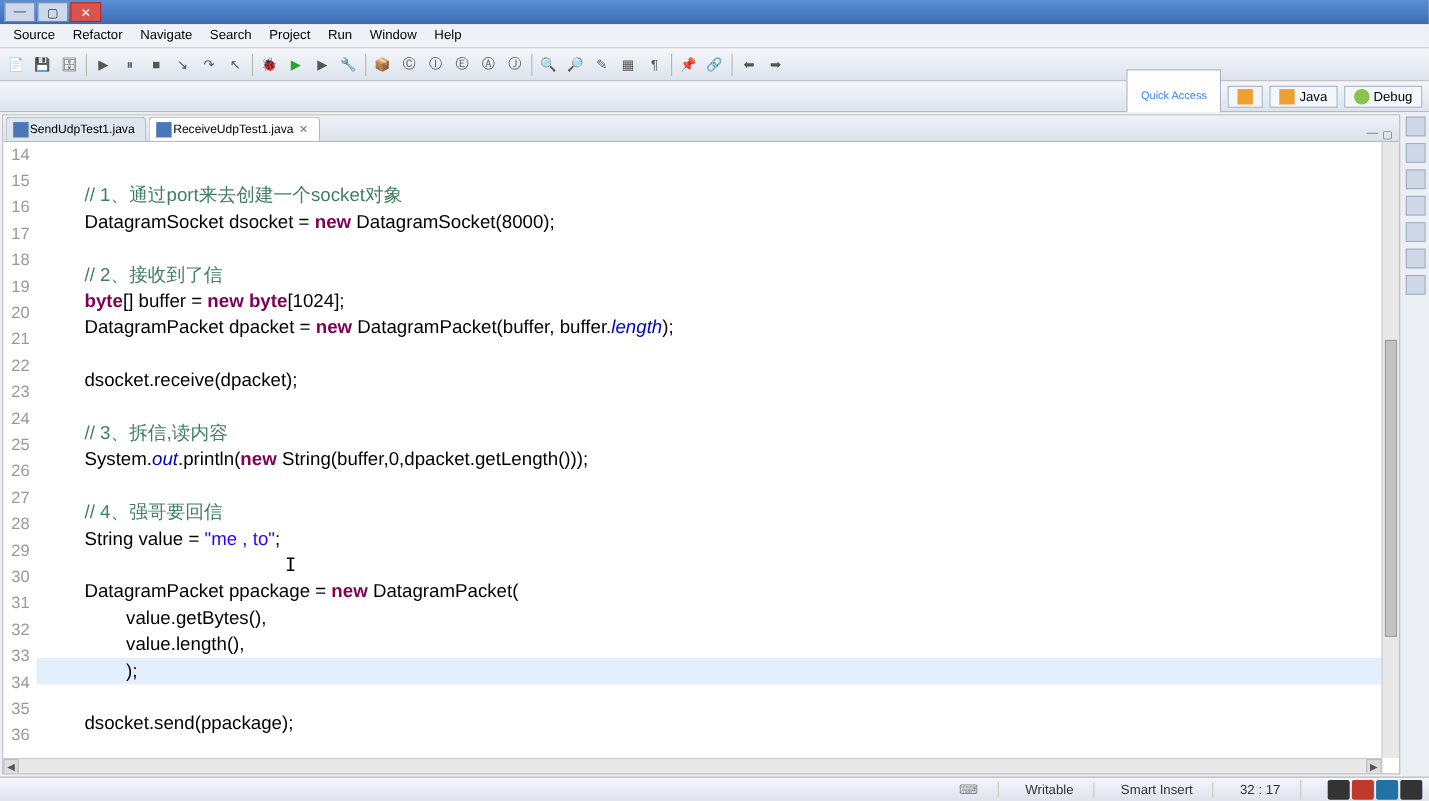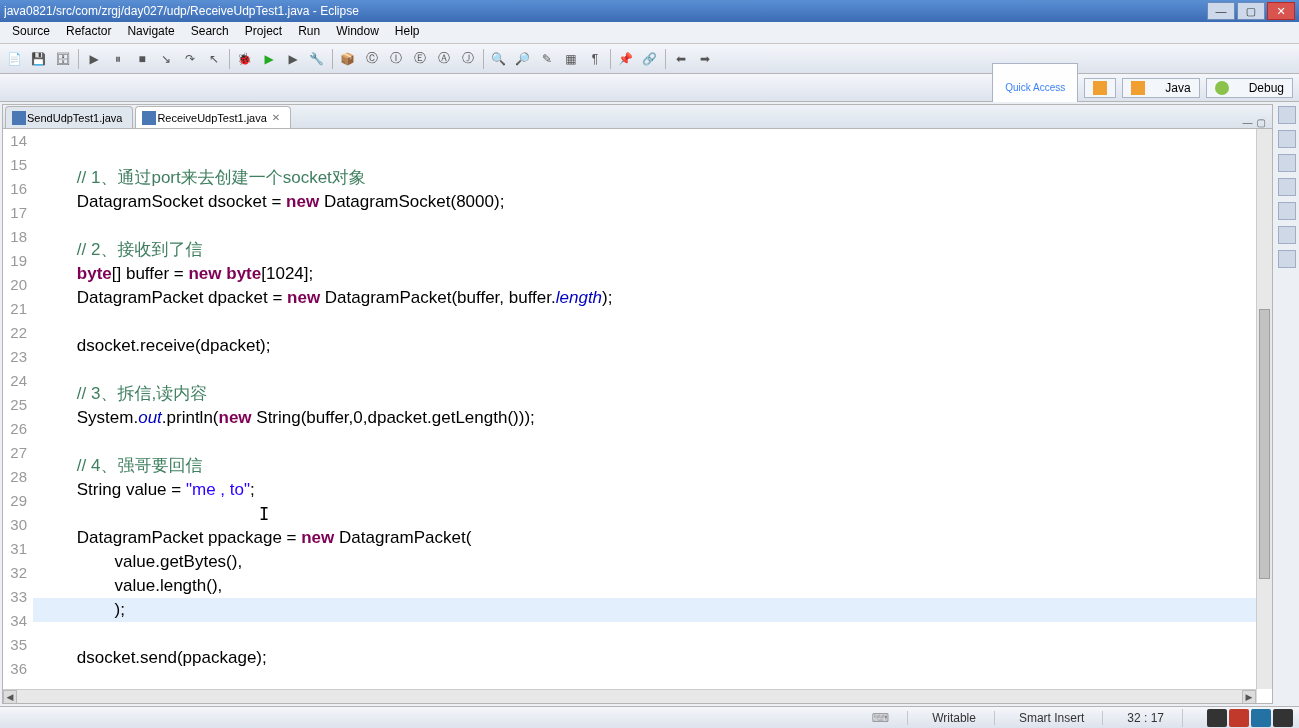--- a/index.html
+++ b/index.html
@@ -17,21 +17,21 @@
 .menu-item { padding: 2px 8px; cursor: pointer; }
 
 
 .toolbar { height: 30px; background: linear-gradient(#f4f6fa,#dde3ed); display: flex; align-items: center; padding: 0 4px; gap: 2px; border-bottom: 1px solid #b5b5b5; }
 .tool-btn { width: 22px; height: 22px; display: flex; align-items: center; justify-content: center; font-size: 12px; color: #555; border: 1px solid transparent; cursor: pointer; }
 .tool-sep { width: 1px; height: 20px; background: #b5b5b5; margin: 0 2px; }
 
 
 .perspective-bar { height: 28px; background: linear-gradient(#f4f6fa,#dde3ed); display: flex; align-items: center; justify-content: flex-end; padding: 0 6px; gap: 6px; border-bottom: 1px solid #b5b5b5; }
 .quick-access { border: 1px solid #aab4c4; background: #fefefe; padding: 18px 12px; font-size: 10px; color: #3b82f6; }
-.persp-btn { display: flex; align-items: center; gap: 20px; padding: 2px 8px; border: 1px solid #aab4c4; background: #f3f6fa; font-size: 12px; cursor: pointer; }
+.persp-btn { display: flex; align-items: center; gap: 4px; padding: 2px 8px; border: 1px solid #aab4c4; background: #f3f6fa; font-size: 12px; cursor: pointer; }
 .persp-icon { width: 14px; height: 14px; background: #f0a030; display: inline-block; }
 .persp-icon.debug { background: #8bc34a; border-radius: 50%; }
 
 
 .workspace { flex: 1; display: flex; background: #eceff3; overflow: hidden; }
 
 
 .editor-area { flex: 1; display: flex; flex-direction: column; background: #fff; border: 1px solid #b5b5b5; margin: 2px; overflow: hidden; position: relative; }
 
 
@@ -78,21 +78,20 @@
 .status-cell { border-left: 1px solid #c7c7c7; padding-left: 24px; color: #333; }
 .taskbar-icons { display: flex; gap: 2px; }
 .taskbar-icons span { width: 20px; height: 18px; background: #333; display: inline-block; border-radius: 2px; }
 .taskbar-icons span.red { background: #c0392b; }
 .taskbar-icons span.blue { background: #2471a3; }
 </style>
 </head>
 <body>
 
 <div class="title-bar">
-  <span class="title-bar-text">java0821/src/com/zrgj/day027/udp/ReceiveUdpTest1.java - Eclipse</span>
   <div class="window-controls">
     <div class="window-btn">—</div>
     <div class="window-btn">▢</div>
     <div class="window-btn close">✕</div>
   </div>
 </div>
 
 <div class="menu-bar">
   <div class="menu-item">Source</div>
   <div class="menu-item">Refactor</div>

